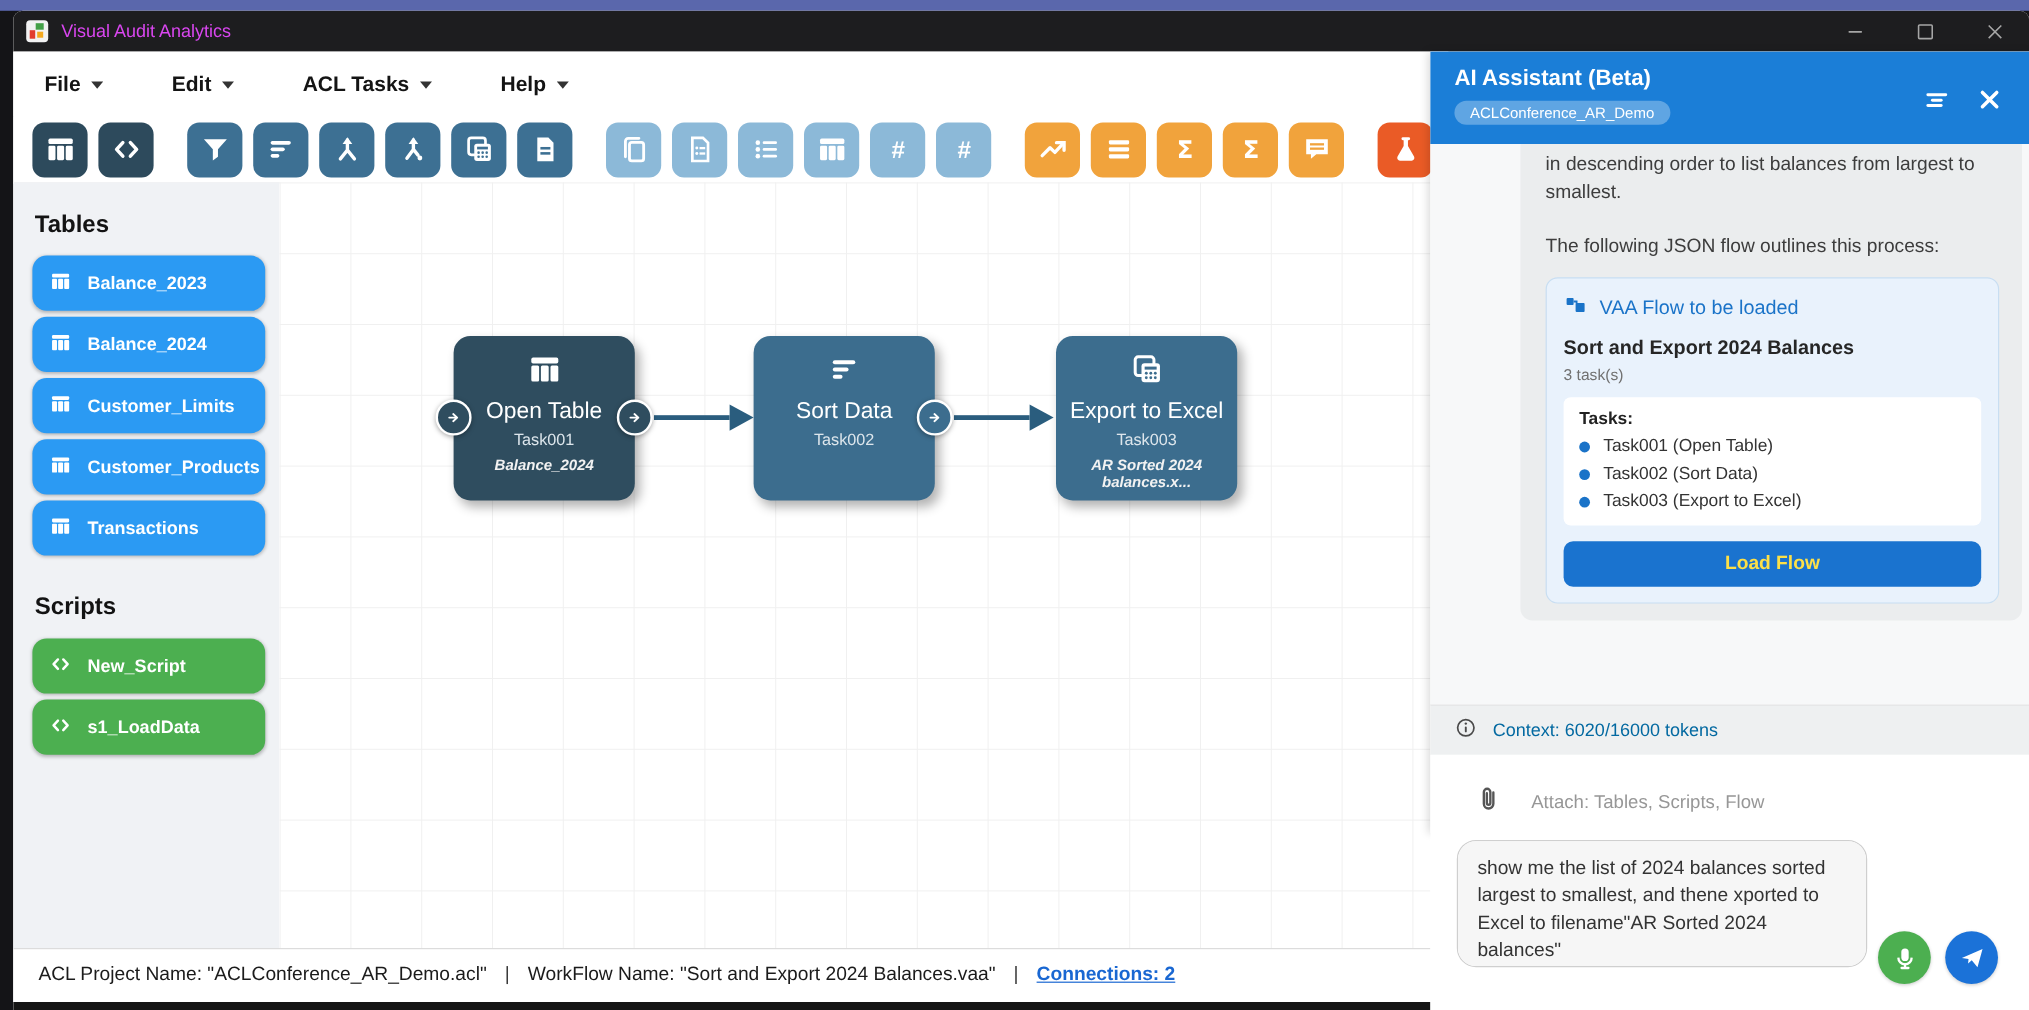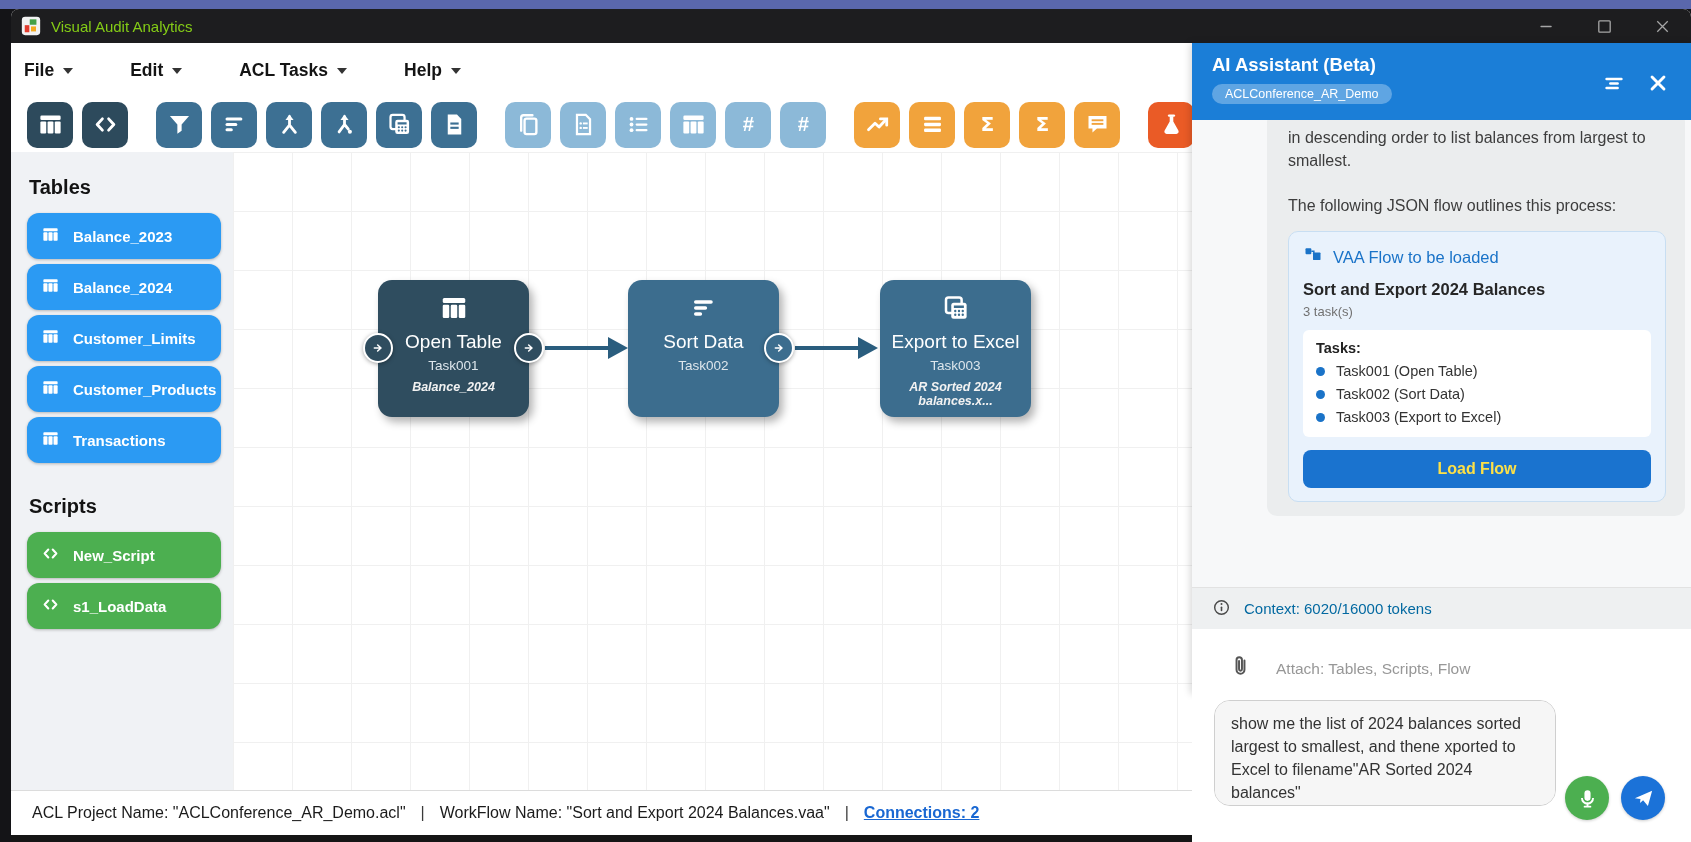--- a/index.html
+++ b/index.html
@@ -11,26 +11,26 @@
   }
   .desktop-top{position:absolute;left:0;top:0;width:1691px;height:9px;background:#5a67ac;}
   .window{
     position:absolute;left:11px;top:9px;width:1680px;height:833px;
     background:#ffffff;border-radius:8px 8px 0 0;overflow:hidden;
   }
   
   .titlebar{height:34px;background:#1d1d1f;display:flex;align-items:center;}
   .logo{width:20px;height:20px;margin-left:10px;flex:0 0 auto;}
   .logo svg{width:20px;height:20px;display:block;}
-  .title-text{margin-left:10px;color:#84cc16;font-size:15px;}
+  .title-text{margin-left:10px;color:#d946ef;font-size:15px;}
   .win-controls{margin-left:auto;display:flex;}
   .win-btn{width:58px;height:34px;display:flex;align-items:center;justify-content:center;color:#a6a6a6;}
   .win-btn svg{width:21px;height:21px;}
   
-  .menubar{height:54px;background:#fff;display:flex;align-items:center;padding-left:13px;gap:57px;width:1170px;}
+  .menubar{height:54px;background:#fff;display:flex;align-items:center;padding-left:26px;gap:57px;width:1170px;}
   .menu-item{display:flex;align-items:center;gap:9px;font-size:17.5px;font-weight:bold;color:#141414;cursor:default;}
   .caret{width:0;height:0;border-left:5.5px solid transparent;border-right:5.5px solid transparent;border-top:6.5px solid #333;margin-top:2px;}
   
   .toolbar{height:55px;background:#fff;display:flex;align-items:center;padding-left:16px;border-bottom:1px solid #ececec;width:1165px;}
   .tbtn{width:46px;height:46px;border-radius:10px;margin-right:9px;display:flex;align-items:center;justify-content:center;color:#fff;flex:0 0 auto;}
   .tbtn svg{width:27px;height:27px;}
   .g-dark{background:#2d4a5c;--bg:#2d4a5c;}
   .g-steel{background:#3d7093;--bg:#3d7093;}
   .g-light{background:#8cb9d8;--bg:#8cb9d8;}
   .g-orange{background:#f1a33c;--bg:#f1a33c;}

